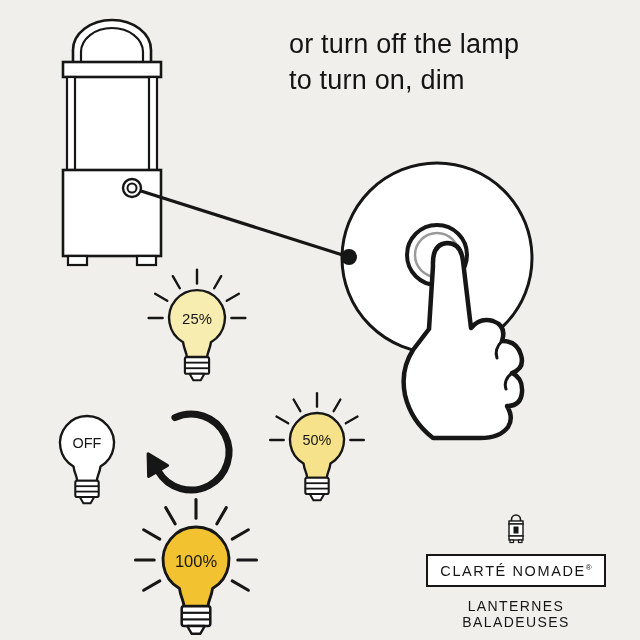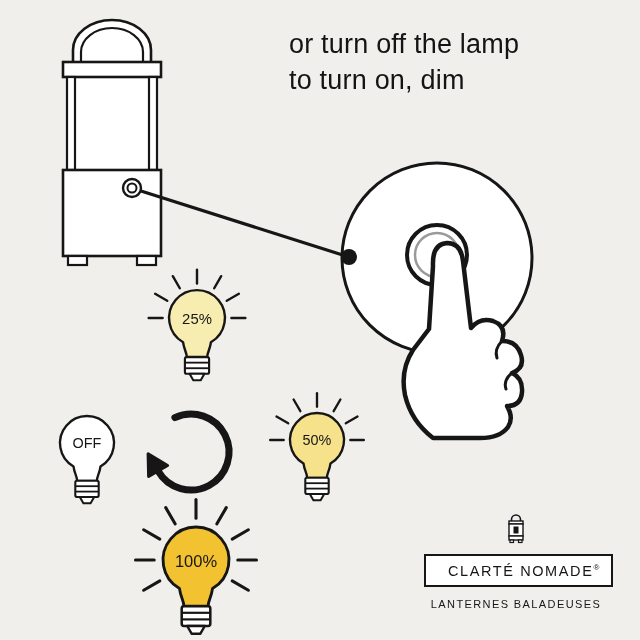--- a/index.html
+++ b/index.html
@@ -23,32 +23,32 @@
     fill:#161616;
   }
   .logo{
     position:absolute;left:424px;top:512px;width:184px;
     text-align:center;
   }
   .logo-box{
     display:inline-block;
     background:#ffffff;
     border:2px solid #161616;
-    padding:7px 12px 6px 22px;
+    padding:7px 12px 6px 12px;
     min-width:140px;
     margin-top:4px;
     font-size:14.5px;
     letter-spacing:1.6px;
     font-weight:500;
     white-space:nowrap;
   }
   .logo-box sup{font-size:8px;letter-spacing:0;}
   .logo-tagline{
     margin-top:11px;
-    font-size:11px;
+    font-size:14px;
     letter-spacing:1.4px;
     font-weight:500;
   }
 </style>
 </head>
 <body>
 
 <div class="canvas">
 
   <svg class="art" width="640" height="640" viewBox="0 0 640 640">

